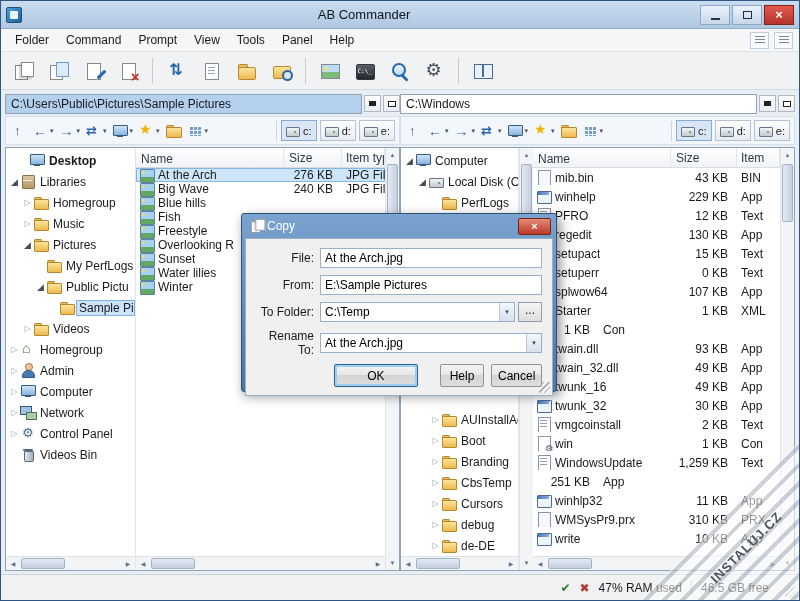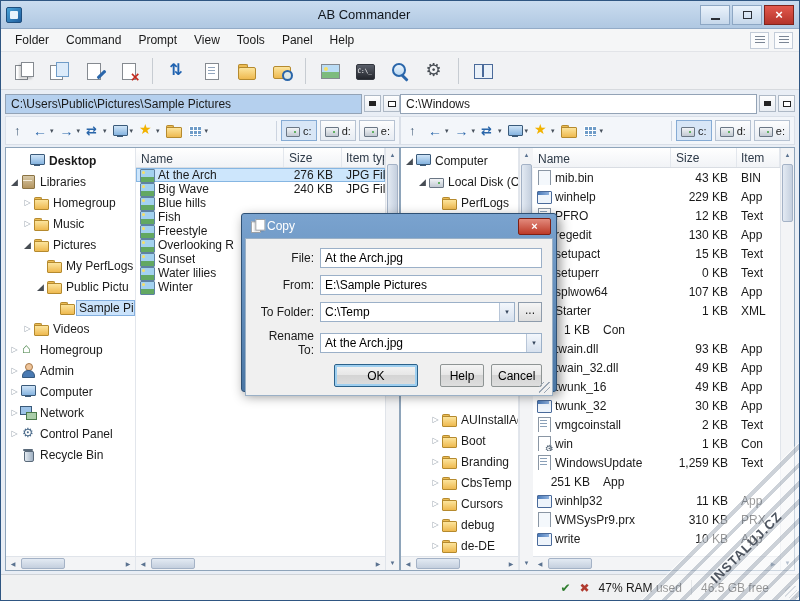--- a/index.html
+++ b/index.html
@@ -422,21 +422,21 @@
                 <span class="tree-label">Network</span>
               </div>
               <div class="tree-row" style="padding-left: 3px;">
                 <span class="expander">▷</span>
                 <span class="tic tic-control-panel"></span>
                 <span class="tree-label">Control Panel</span>
               </div>
               <div class="tree-row" style="padding-left: 3px;">
                 <span class="expander"></span>
                 <span class="tic tic-recycle-bin"></span>
-                <span class="tree-label">Recycle Bin</span>
+                <span class="tree-label">Videos Bin</span>
               </div>
             </div>
           <div class="hscroll">
             <span class="hsb-btn">◀</span>
             <span class="hsb-track">
                 <span class="hsb-thumb"></span>
               </span>
             <span class="hsb-btn">▶</span>
           </div>
         </div>

